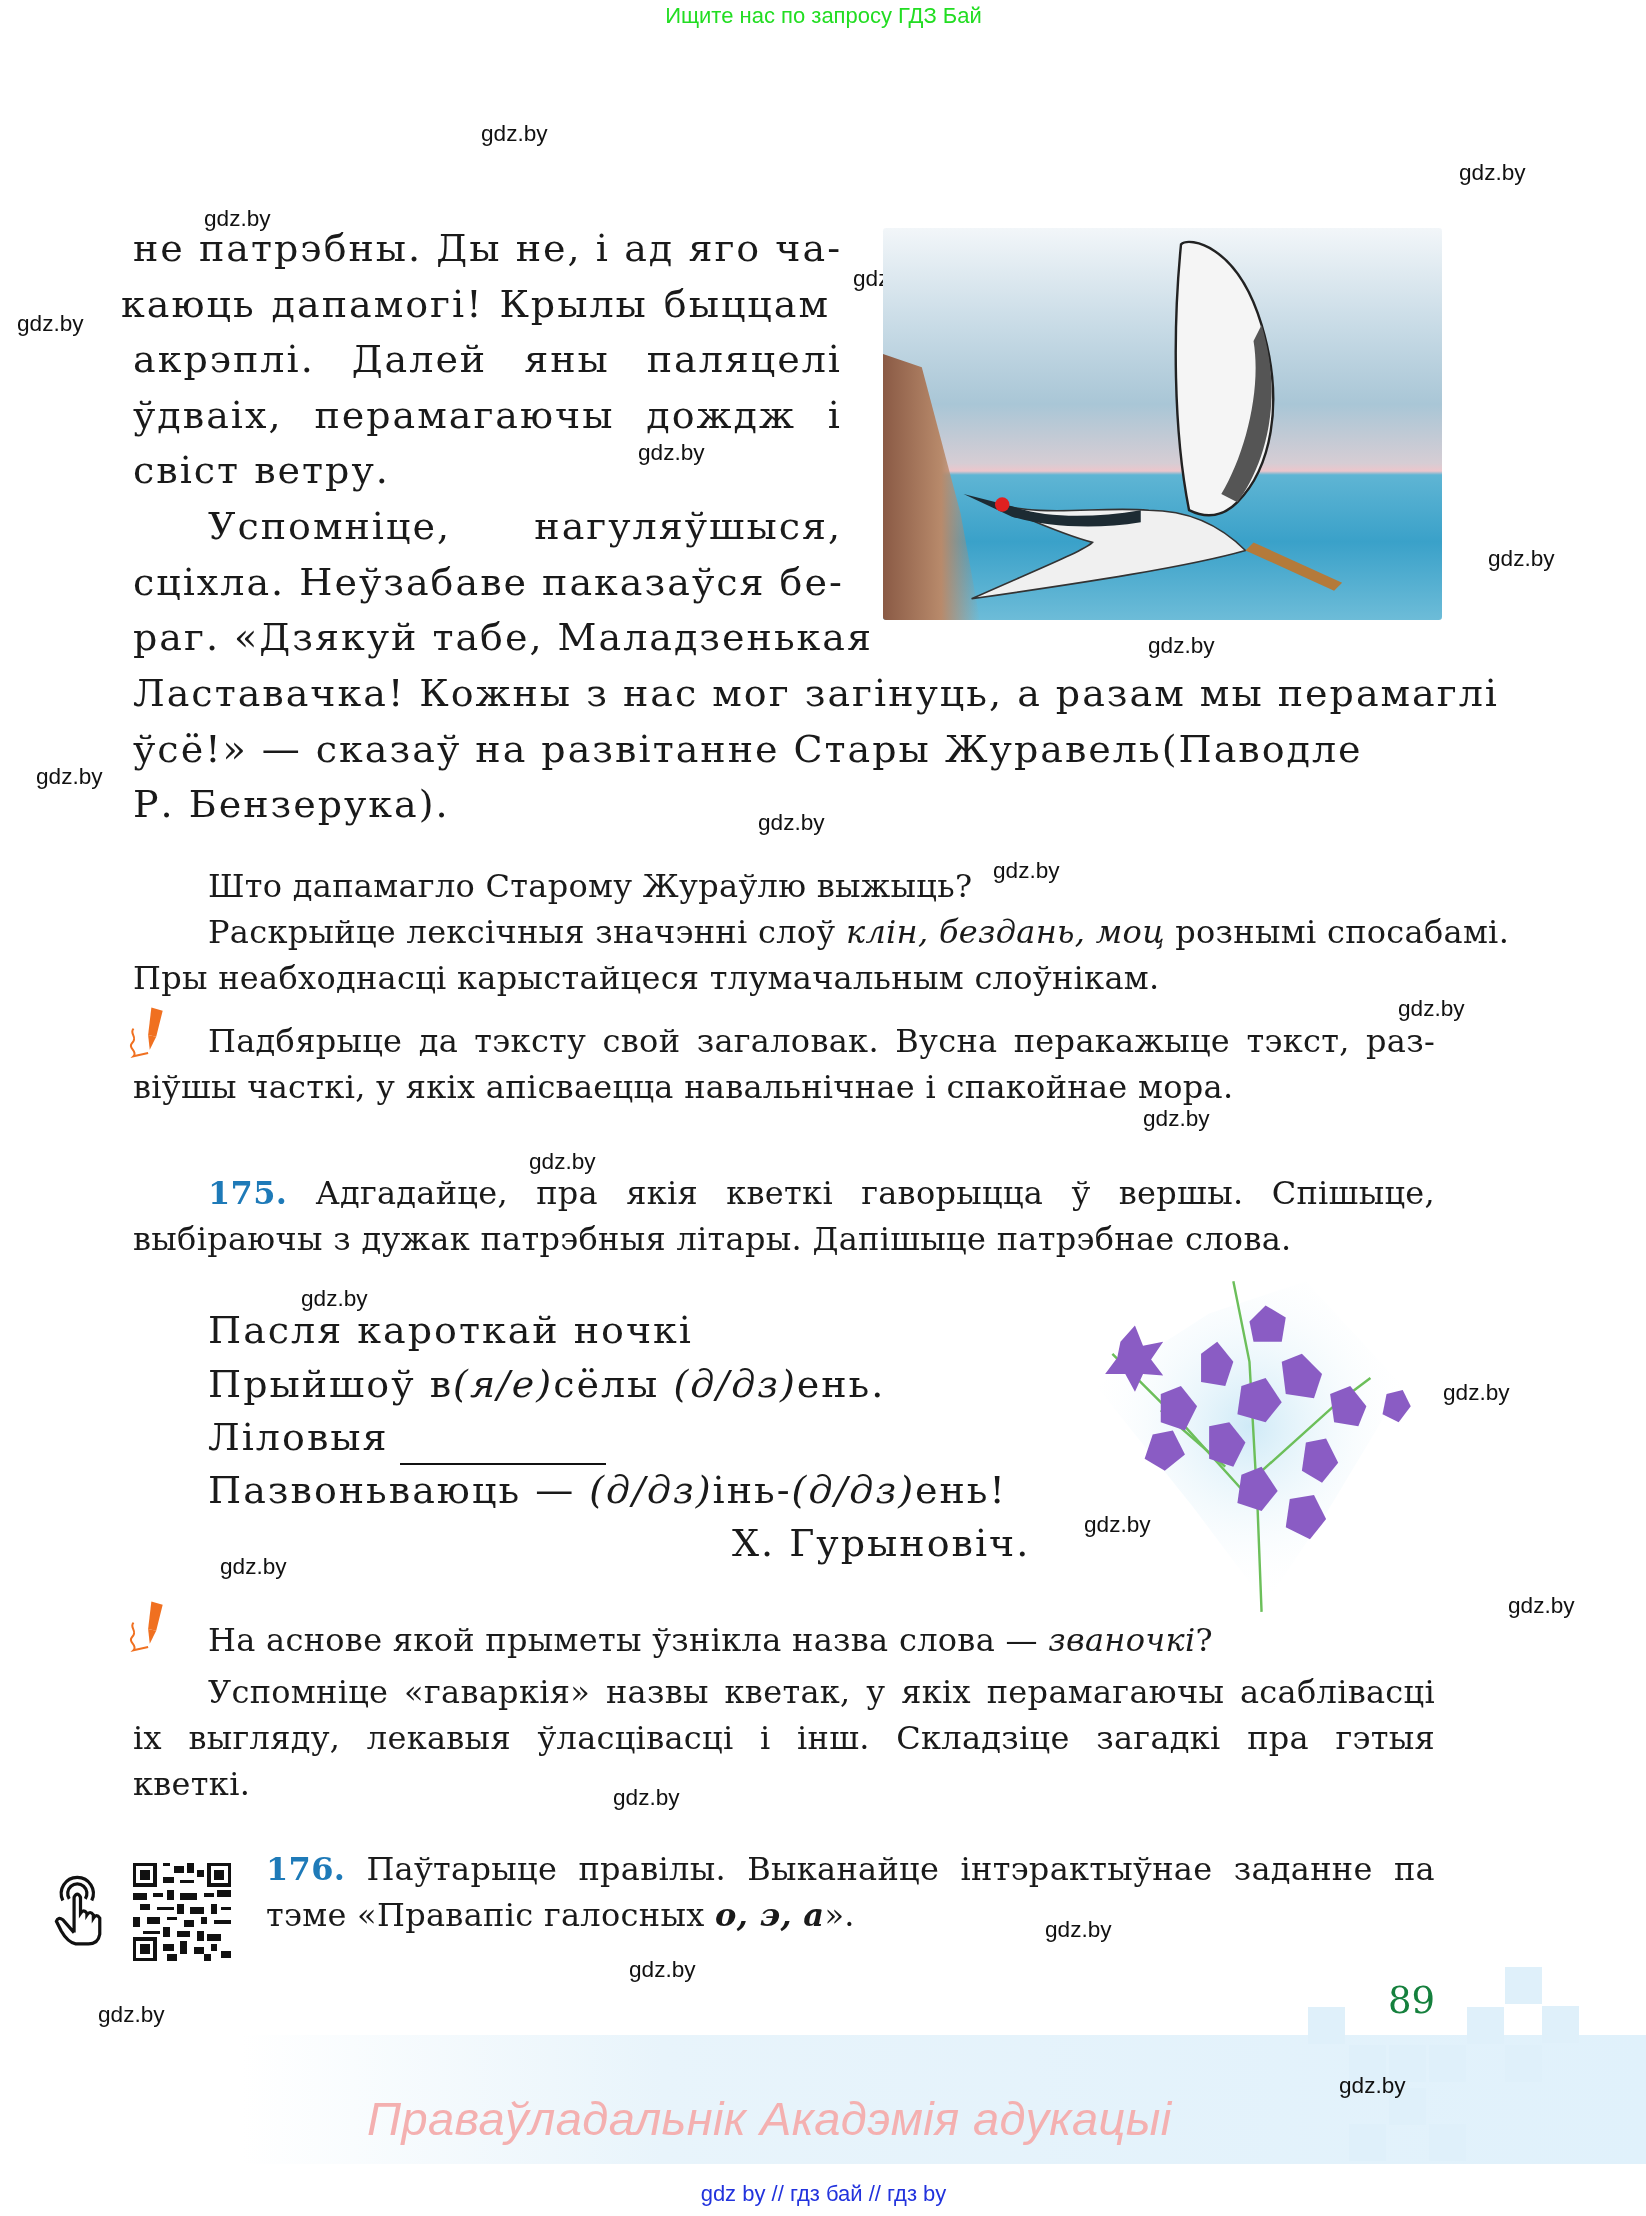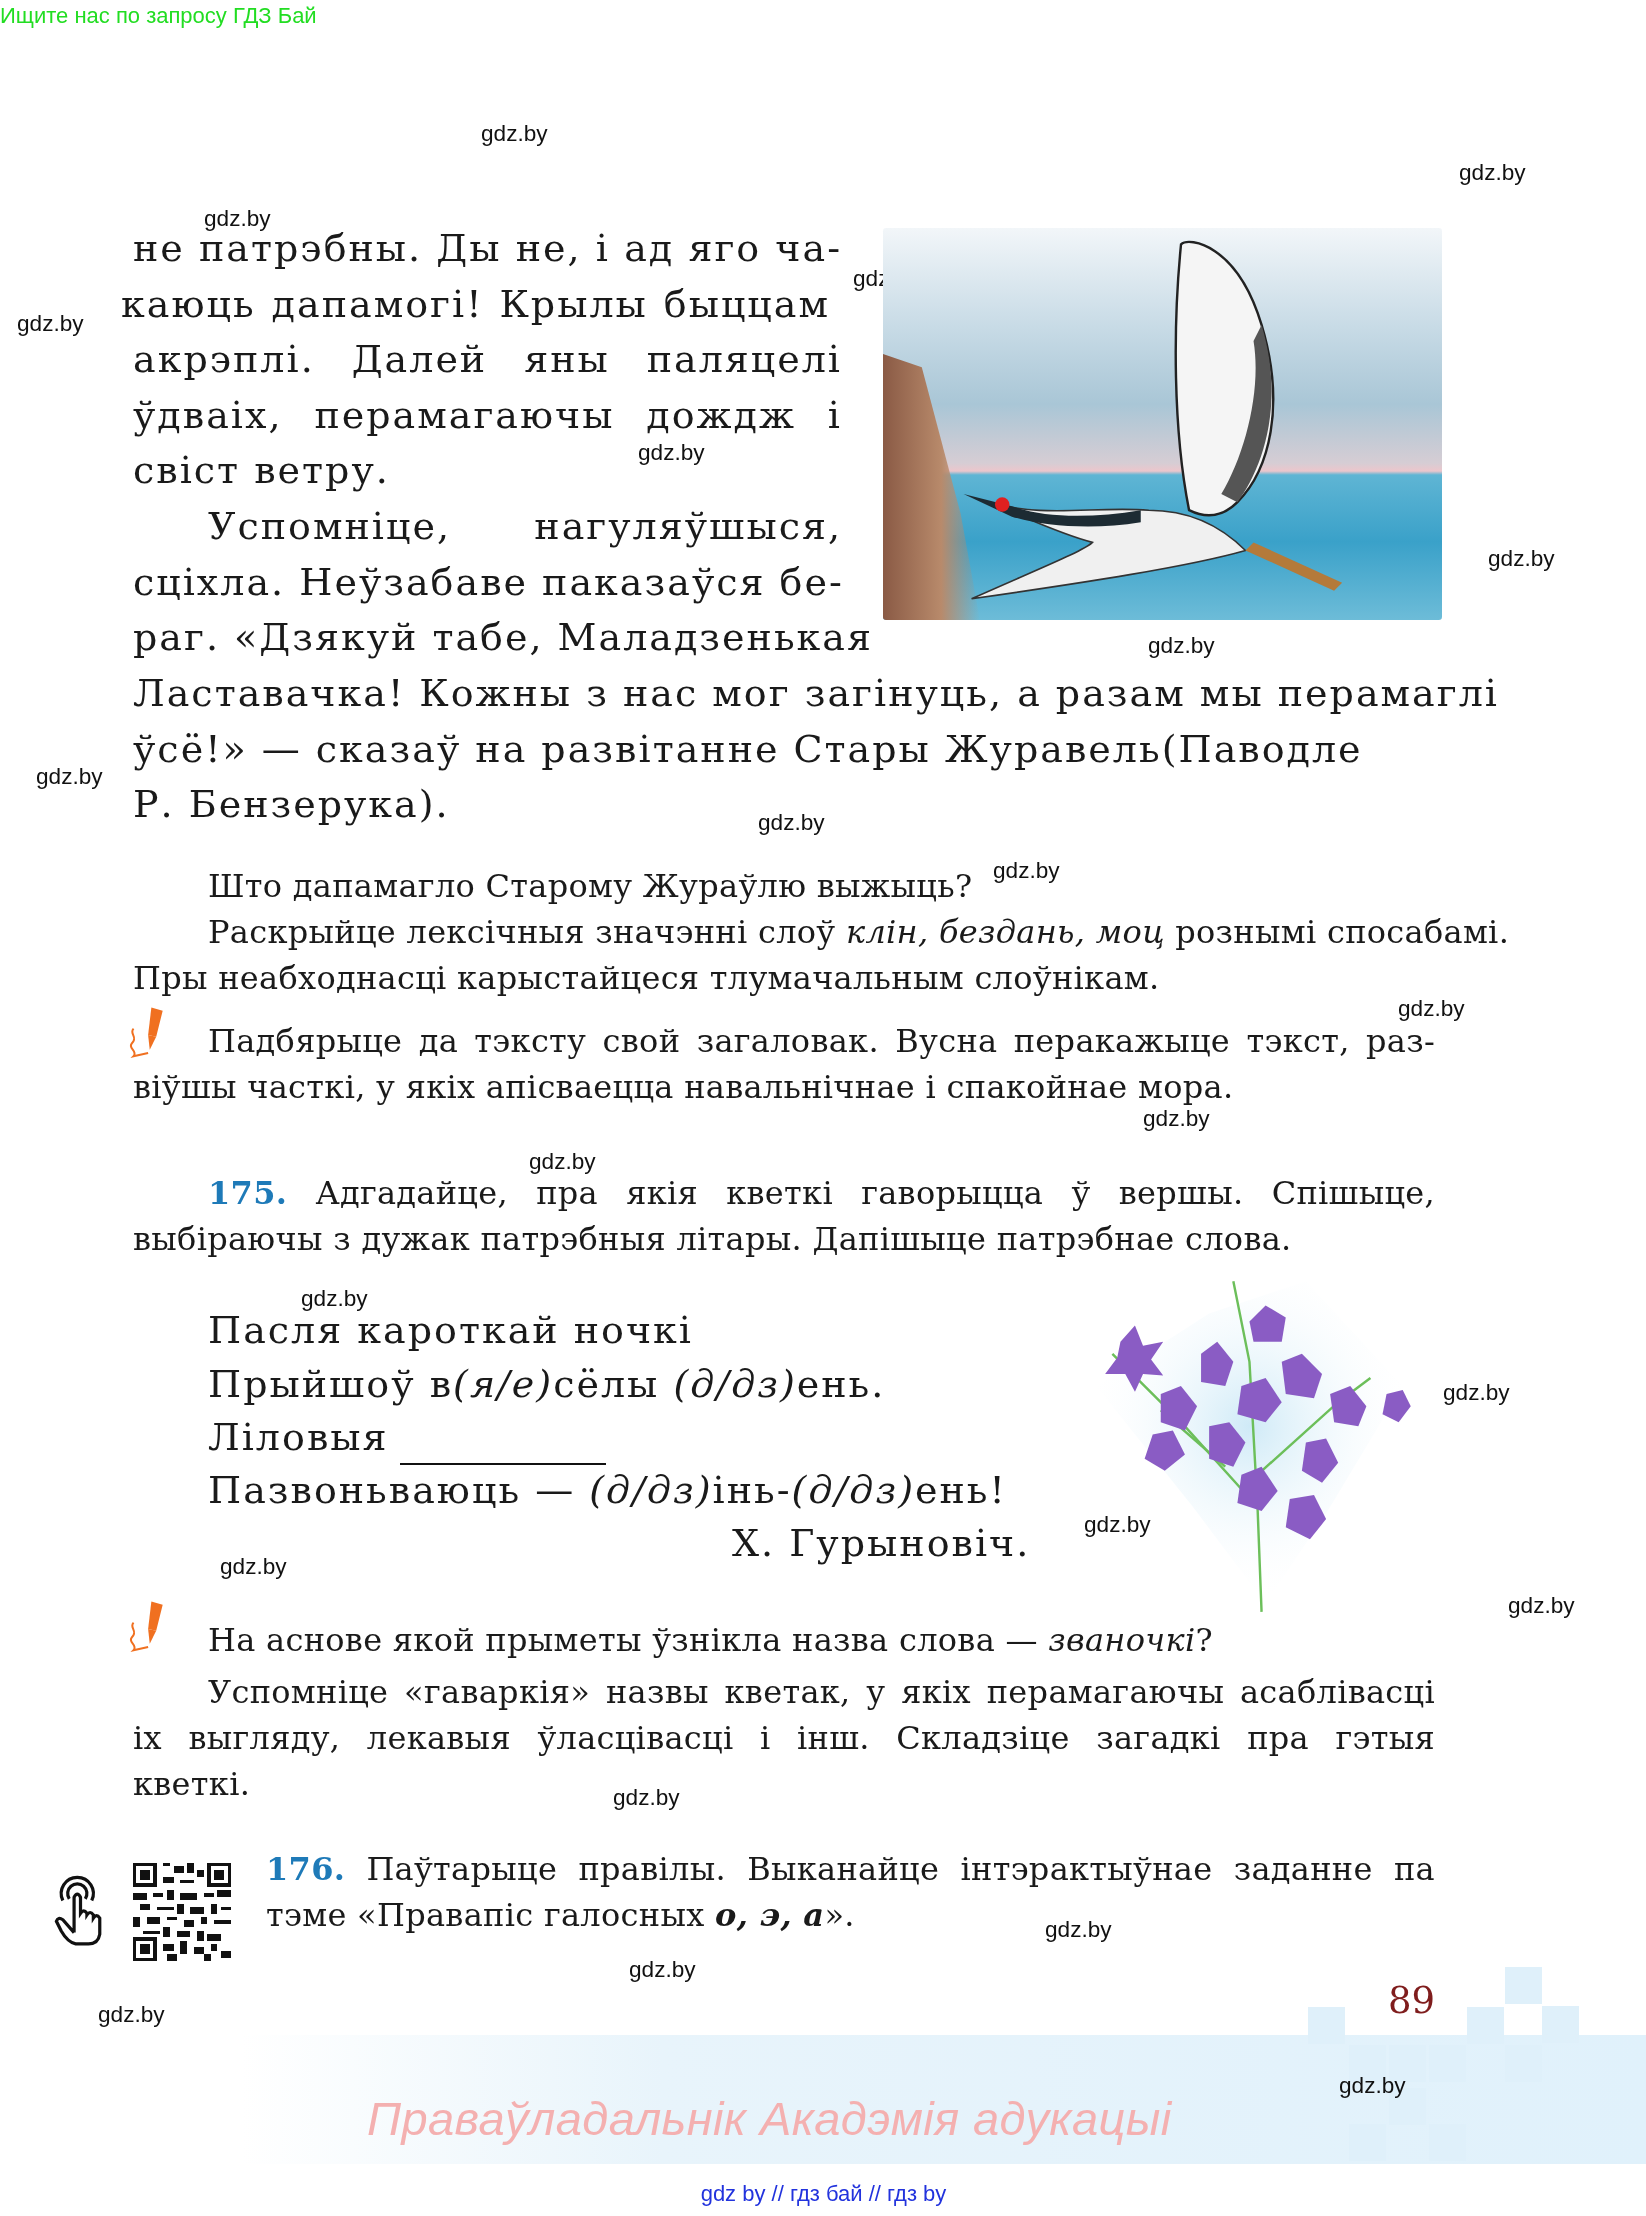--- a/index.html
+++ b/index.html
@@ -1,36 +1,36 @@
 <!DOCTYPE html>
 <html style="font-size:13px"><head>
 <meta charset="utf-8">
 <style>
   html,body{margin:0;padding:0;background:#fff;}
   body{width:1647px;height:2216px;position:relative;overflow:hidden;font-family:"DejaVu Serif","Liberation Serif",serif;color:#1a1a1a;}
   .abs{position:absolute;}
-  .top-banner{left:0;width:1647px;top:3.2px;text-align:left;color:#22dd22;font-family:"Liberation Sans",sans-serif;font-size:22px;}
+  .top-banner{left:0;width:1647px;top:3.2px;text-align:center;color:#22dd22;font-family:"Liberation Sans",sans-serif;font-size:22px;}
   .wm{font-family:"Liberation Sans",sans-serif;font-size:22.6px;color:#111;}
   .txt{font-size:38px;line-height:56px;letter-spacing:2px;}
   .line{position:absolute;white-space:nowrap;}
   .j{text-align:justify;text-align-last:justify;}
   .small{font-size:32px;line-height:46px;letter-spacing:0.3px;}
   .num{color:#1e7ab8;font-weight:bold;}
   i,.it{}
   .pen{width:39px;height:55px;}
   
   .crane{left:883px;top:228px;width:559px;height:392px;background:linear-gradient(180deg,#f2f6f9 0%,#c8dbe6 25%,#a9c6d6 45%,#d6cdd4 60%,#ecc6cc 62%,#5fb5d4 63%,#3aa1c9 80%,#6dbcd8 100%);border-radius:3.2px;overflow:hidden;}
   .rock{position:absolute;left:0;bottom:0;width:97px;height:266px;background:linear-gradient(90deg,#8a5a45,#b88a6b 60%,rgba(180,140,110,0));clip-path:polygon(0 0,40% 5%,80% 60%,100% 100%,0 100%);}
   .flowers{left:1064px;top:1265px;width:379px;height:355px;}
   .qr{left:133px;top:1863px;width:98px;height:98px;}
   .bottom-band{left:242px;top:2035px;width:1405px;height:129px;background:linear-gradient(90deg,rgba(225,240,250,0) 0%,#e8f4fb 30%,#e0f1fb 100%);}
   .sq{position:absolute;background:#dff0fa;width:37px;height:37px;}
   .copyright{left:367px;top:2091px;font-family:"Liberation Sans",sans-serif;font-style:italic;font-size:47px;color:#f4b0b0;letter-spacing:0.4px;}
   .footer-links{left:0;width:1647px;top:2181px;text-align:center;font-family:"Liberation Sans",sans-serif;font-size:22px;color:#2233dd;}
-  .pageno{left:1388px;top:1979px;font-size:37px;color:#7f1d1d;}
+  .pageno{left:1388px;top:1979px;font-size:37px;color:#15803d;}
   .blank{display:inline-block;width:206px;border-bottom:2.4px solid #111;height:39px;vertical-align:bottom;margin-left:11.3px;}
 </style>
 </head>
 <body>
 
 <div class="abs top-banner">Ищите нас по запросу ГДЗ Бай</div>
 
 <div class="abs wm" style="left:481px;top:121px">gdz.by</div>
 <div class="abs wm" style="left:1459px;top:160px">gdz.by</div>
 <div class="abs wm" style="left:204px;top:206px">gdz.by</div>

